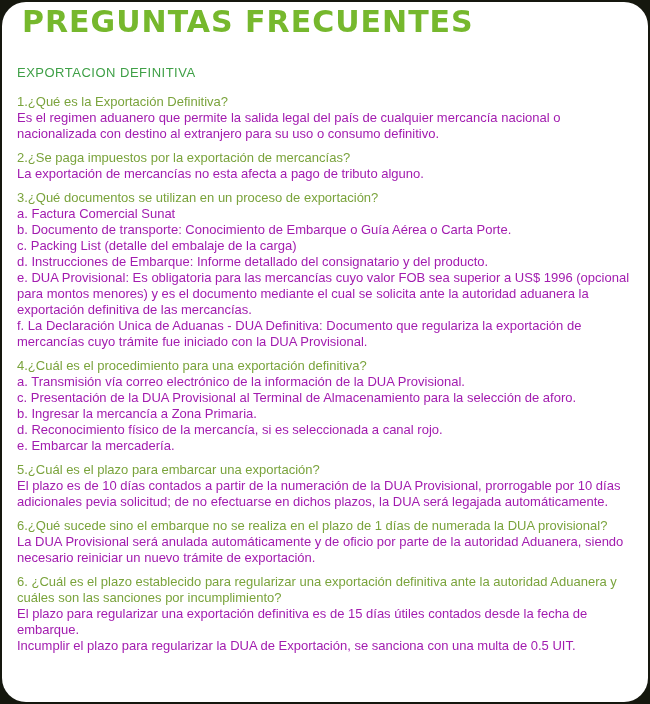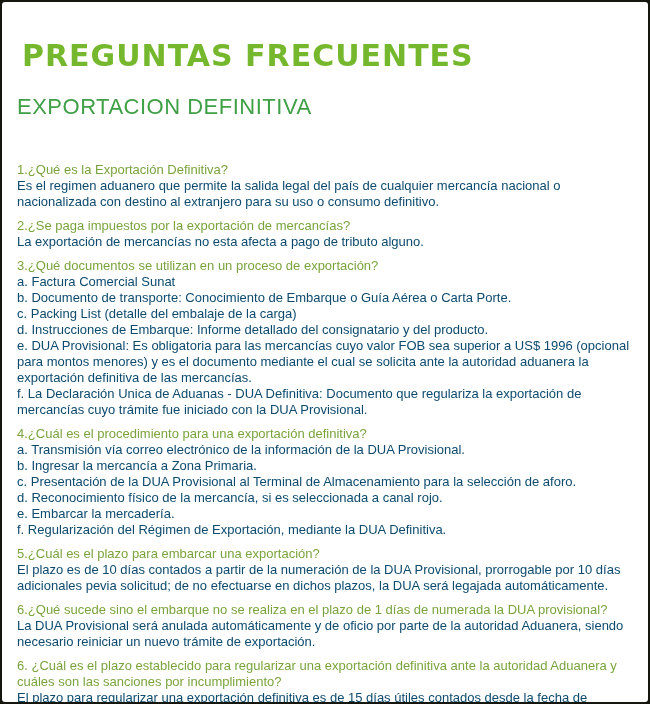--- a/index.html
+++ b/index.html
@@ -8,53 +8,53 @@
     height: 704px;
     background: #15170e;
     font-family: "Liberation Sans", sans-serif;
     overflow: hidden;
     position: relative;
   }
   .content-card {
     position: absolute;
     left: 2px; top: 2px; right: 2px; bottom: 2px;
     background: #ffffff;
-    border-radius: 3px;
-    padding: 38px 16px 0 15px;
+    border-radius: 24px;
+    padding: 4px 16px 0 15px;
     box-sizing: border-box;
     overflow: hidden;
   }
   .page-title {
     margin: 0 0 0 5px;
     color: #76b82d;
     font-size: 30px;
     line-height: 32px;
     font-weight: bold;
     letter-spacing: 1px;
     font-family: "DejaVu Sans", "Liberation Sans", sans-serif;
   }
   .section-title {
     margin: 25px 0 0 0;
     color: #3fa047;
-    font-size: 22px;
+    font-size: 13px;
     line-height: 19px;
     font-weight: normal;
     letter-spacing: 0.5px;
   }
   .faq-list {
-    margin-top: 46px;
+    margin-top: 12px;
     font-size: 13px;
     line-height: 16px;
     color: #3b3b3b;
   }
   .faq-item { margin: 0 0 8px 0; }
   .faq-question {
     color: #7aa33c;
   }
-  .faq-answer { color: #0c4a6e; }
+  .faq-answer { color: #a21caf; }
 </style>
 </head>
 <body>
 
 <div class="content-card">
 
   <h1 class="page-title">PREGUNTAS FRECUENTES</h1>
 
   <h2 class="section-title">EXPORTACION DEFINITIVA</h2>
 
@@ -83,25 +83,24 @@
         <div>d. Instrucciones de Embarque: Informe detallado del consignatario y del producto.</div>
         <div>e. DUA Provisional: Es obligatoria para las mercancías cuyo valor FOB sea superior a US$ 1996 (opcional para montos menores) y es el documento mediante el cual se solicita ante la autoridad aduanera la exportación definitiva de las mercancías.</div>
         <div>f. La Declaración Unica de Aduanas - DUA Definitiva: Documento que regulariza la exportación de mercancías cuyo trámite fue iniciado con la DUA Provisional.</div>
       </div>
     </div>
 
     <div class="faq-item">
       <div class="faq-question">4.¿Cuál es el procedimiento para una exportación definitiva?</div>
       <div class="faq-answer">
         <div>a. Transmisión vía correo electrónico de la información de la DUA Provisional.</div>
+        <div>c. Presentación de la DUA Provisional al Terminal de Almacenamiento para la selección de aforo.</div>
         <div>b. Ingresar la mercancía a Zona Primaria.</div>
-        <div>c. Presentación de la DUA Provisional al Terminal de Almacenamiento para la selección de aforo.</div>
         <div>d. Reconocimiento físico de la mercancía, si es seleccionada a canal rojo.</div>
         <div>e. Embarcar la mercadería.</div>
-        <div>f. Regularización del Régimen de Exportación, mediante la DUA Definitiva.</div>
       </div>
     </div>
 
     <div class="faq-item">
       <div class="faq-question">5.¿Cuál es el plazo para embarcar una exportación?</div>
       <div class="faq-answer">
         <div>El plazo es de 10 días contados a partir de la numeración de la DUA Provisional, prorrogable por 10 días adicionales pevia solicitud; de no efectuarse en dichos plazos, la DUA será legajada automáticamente.</div>
       </div>
     </div>
 

